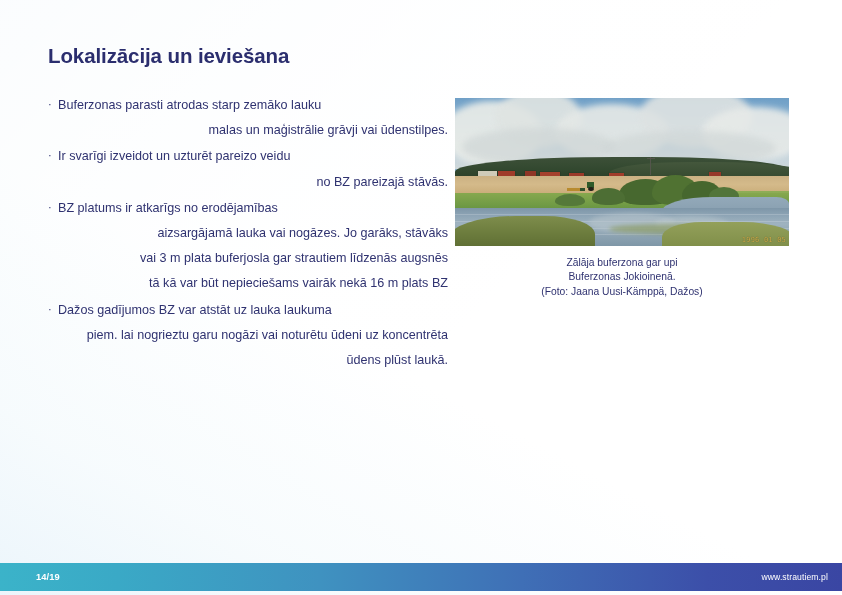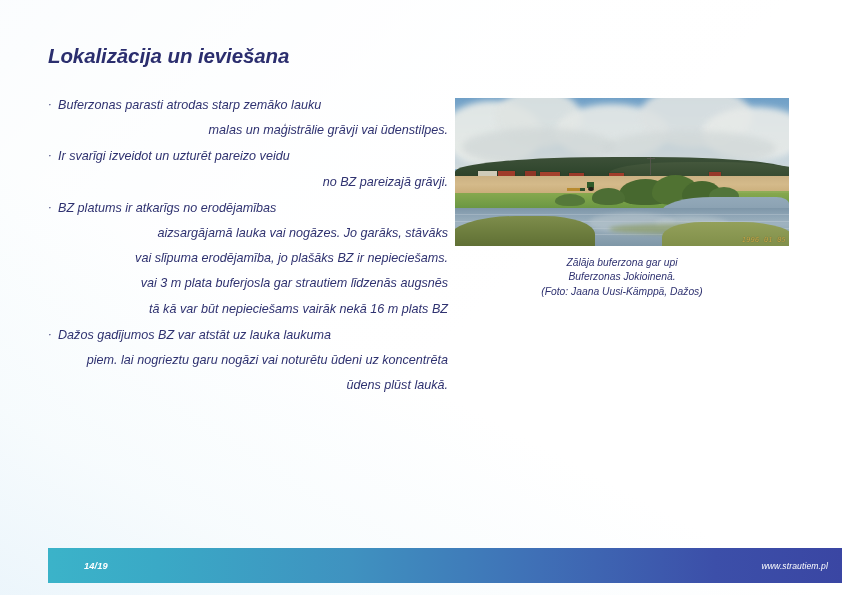--- a/index.html
+++ b/index.html
@@ -12,21 +12,20 @@
     font-family: "Liberation Sans", sans-serif;
     -webkit-font-smoothing: antialiased;
   }
 
   .slide {
     position: relative;
     width: 842px;
     height: 595px;
     overflow: hidden;
     background: #ffffff;
-    font-style: italic;
   }
 
   
   .bg-tint-a {
     position: absolute;
     inset: 0;
     background: linear-gradient(135deg, #e3eff8 0%, #eff7fb 16%, #fbfdfe 34%, #ffffff 55%, #ffffff 100%);
     pointer-events: none;
   }
   .bg-tint-b {
@@ -331,24 +330,23 @@
     font-size: 10.3px;
     line-height: 14.4px;
   }
   .caption div { white-space: nowrap; text-align: center; }
 
   
   .footer {
     position: absolute;
     left: 0;
     right: 0;
-    bottom: 12px;
-    height: 35px;
+    bottom: 4px;
+    height: 28px;
     background: linear-gradient(90deg, #3bb3c9 0%, #3aa9c6 14%, #3f92c0 38%, #3f6fb6 62%, #3c4fa9 84%, #3a46a3 100%);
-    margin-left: 48px;
   }
   .footer .pg {
     position: absolute;
     left: 36px;
     top: 50%;
     transform: translateY(-50%);
     color: #ffffff;
     font-size: 9.3px;
     font-weight: bold;
     letter-spacing: 0.1px;
@@ -377,27 +375,26 @@
 
     <div class="body-col">
 
       <div class="blk">
         <span class="line lead"><span class="dot">·</span><span>Buferzonas parasti atrodas starp zemāko lauku</span></span>
         <span class="line cont">malas un maģistrālie grāvji vai ūdenstilpes.</span>
       </div>
 
       <div class="blk">
         <span class="line lead"><span class="dot">·</span><span>Ir svarīgi izveidot un uzturēt pareizo veidu</span></span>
-        <span class="line cont">no BZ pareizajā grāvji.</span>
+        <span class="line cont">no BZ pareizajā stāvās.</span>
       </div>
 
       <div class="blk">
         <span class="line lead"><span class="dot">·</span><span>BZ platums ir atkarīgs no erodējamības</span></span>
         <span class="line cont">aizsargājamā lauka vai nogāzes. Jo garāks, stāvāks</span>
-        <span class="line cont">vai slīpuma erodējamība, jo plašāks BZ ir nepieciešams.</span>
       </div>
 
       <div class="blk">
         <span class="line cont">vai 3 m plata buferjosla gar strautiem līdzenās augsnēs</span>
         <span class="line cont">tā kā var būt nepieciešams vairāk nekā 16 m plats BZ</span>
       </div>
 
       <div class="blk">
         <span class="line lead"><span class="dot">·</span><span>Dažos gadījumos BZ var atstāt uz lauka laukuma</span></span>
         <span class="line cont">piem. lai nogrieztu garu nogāzi vai noturētu ūdeni uz koncentrēta</span>

